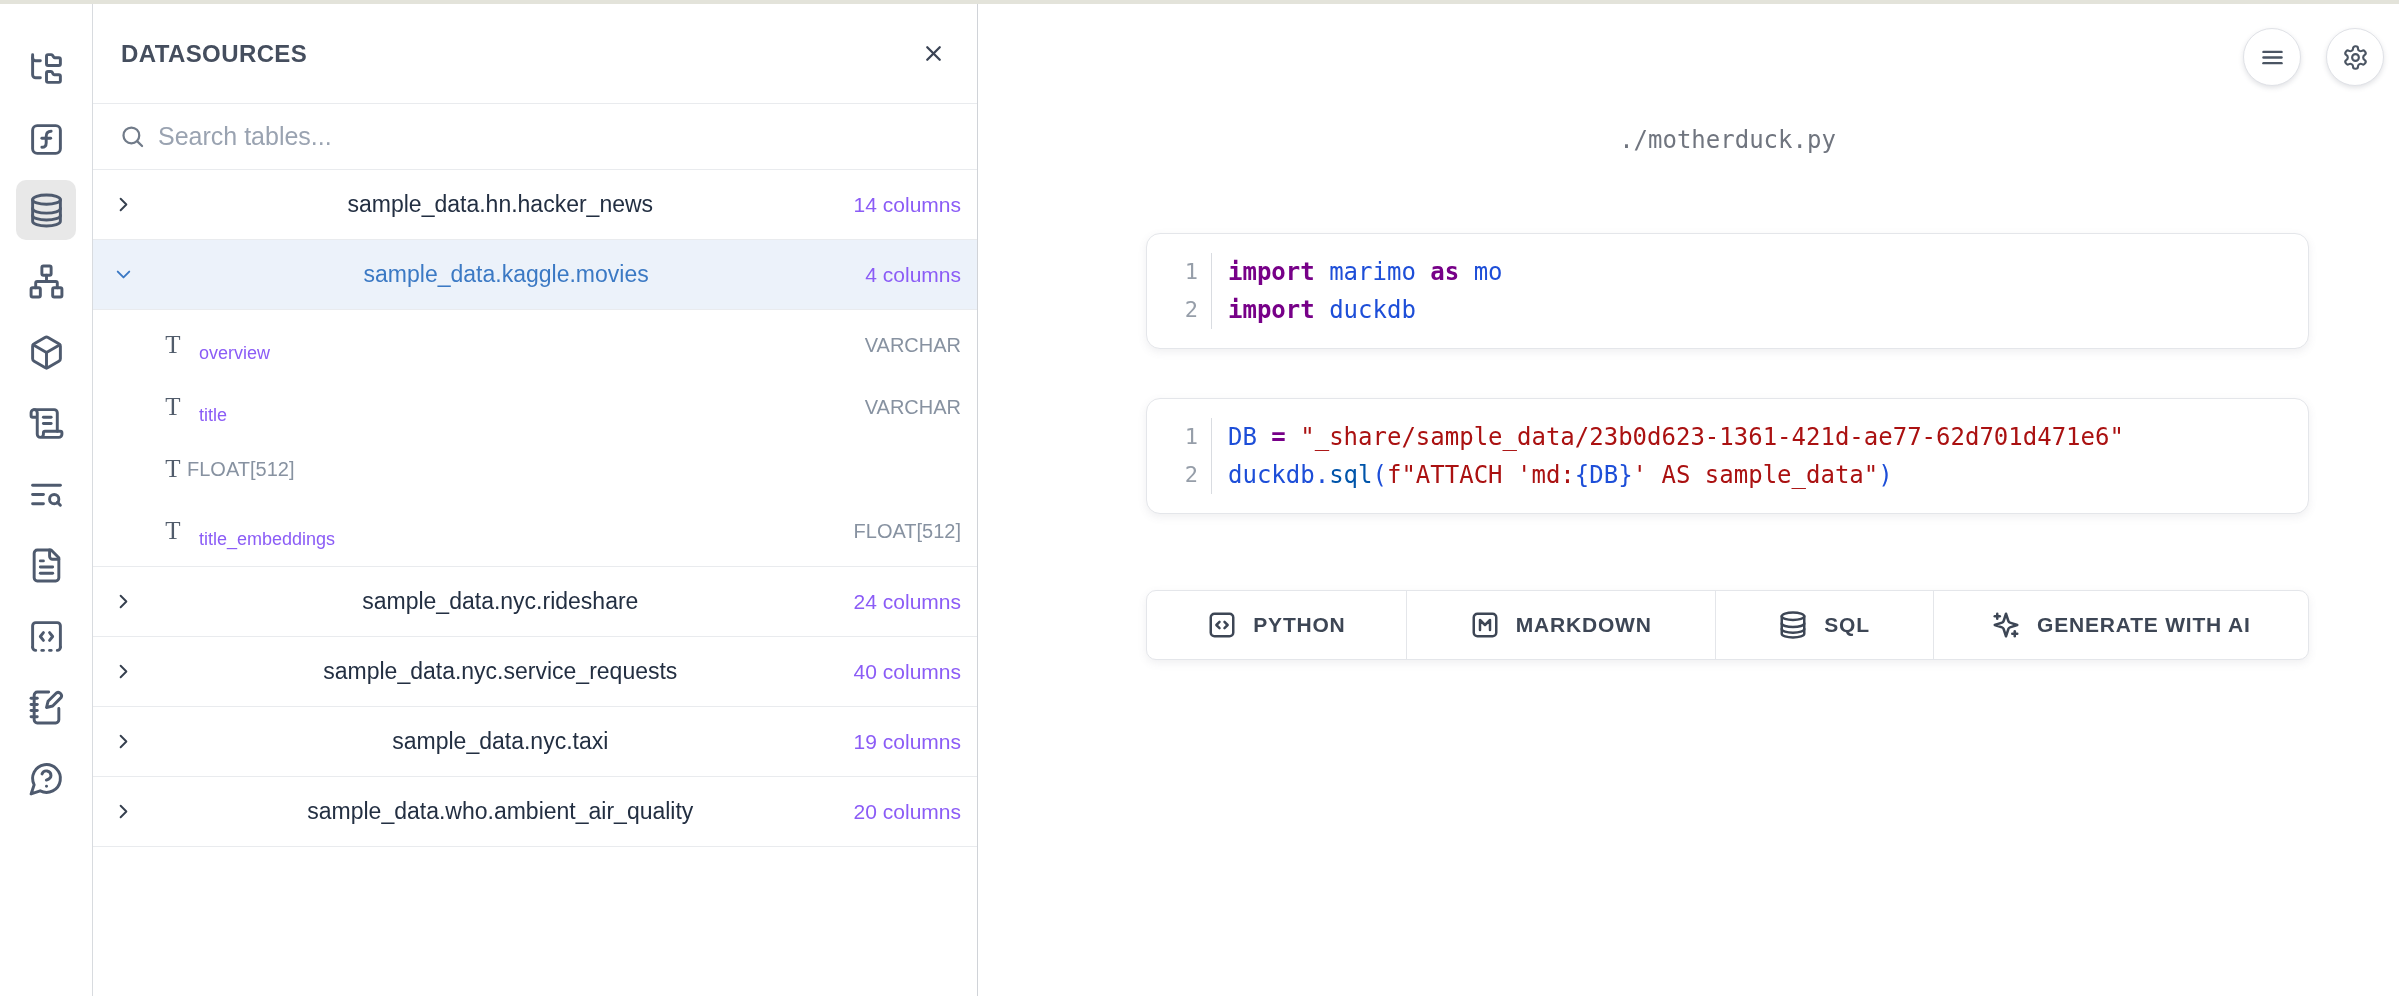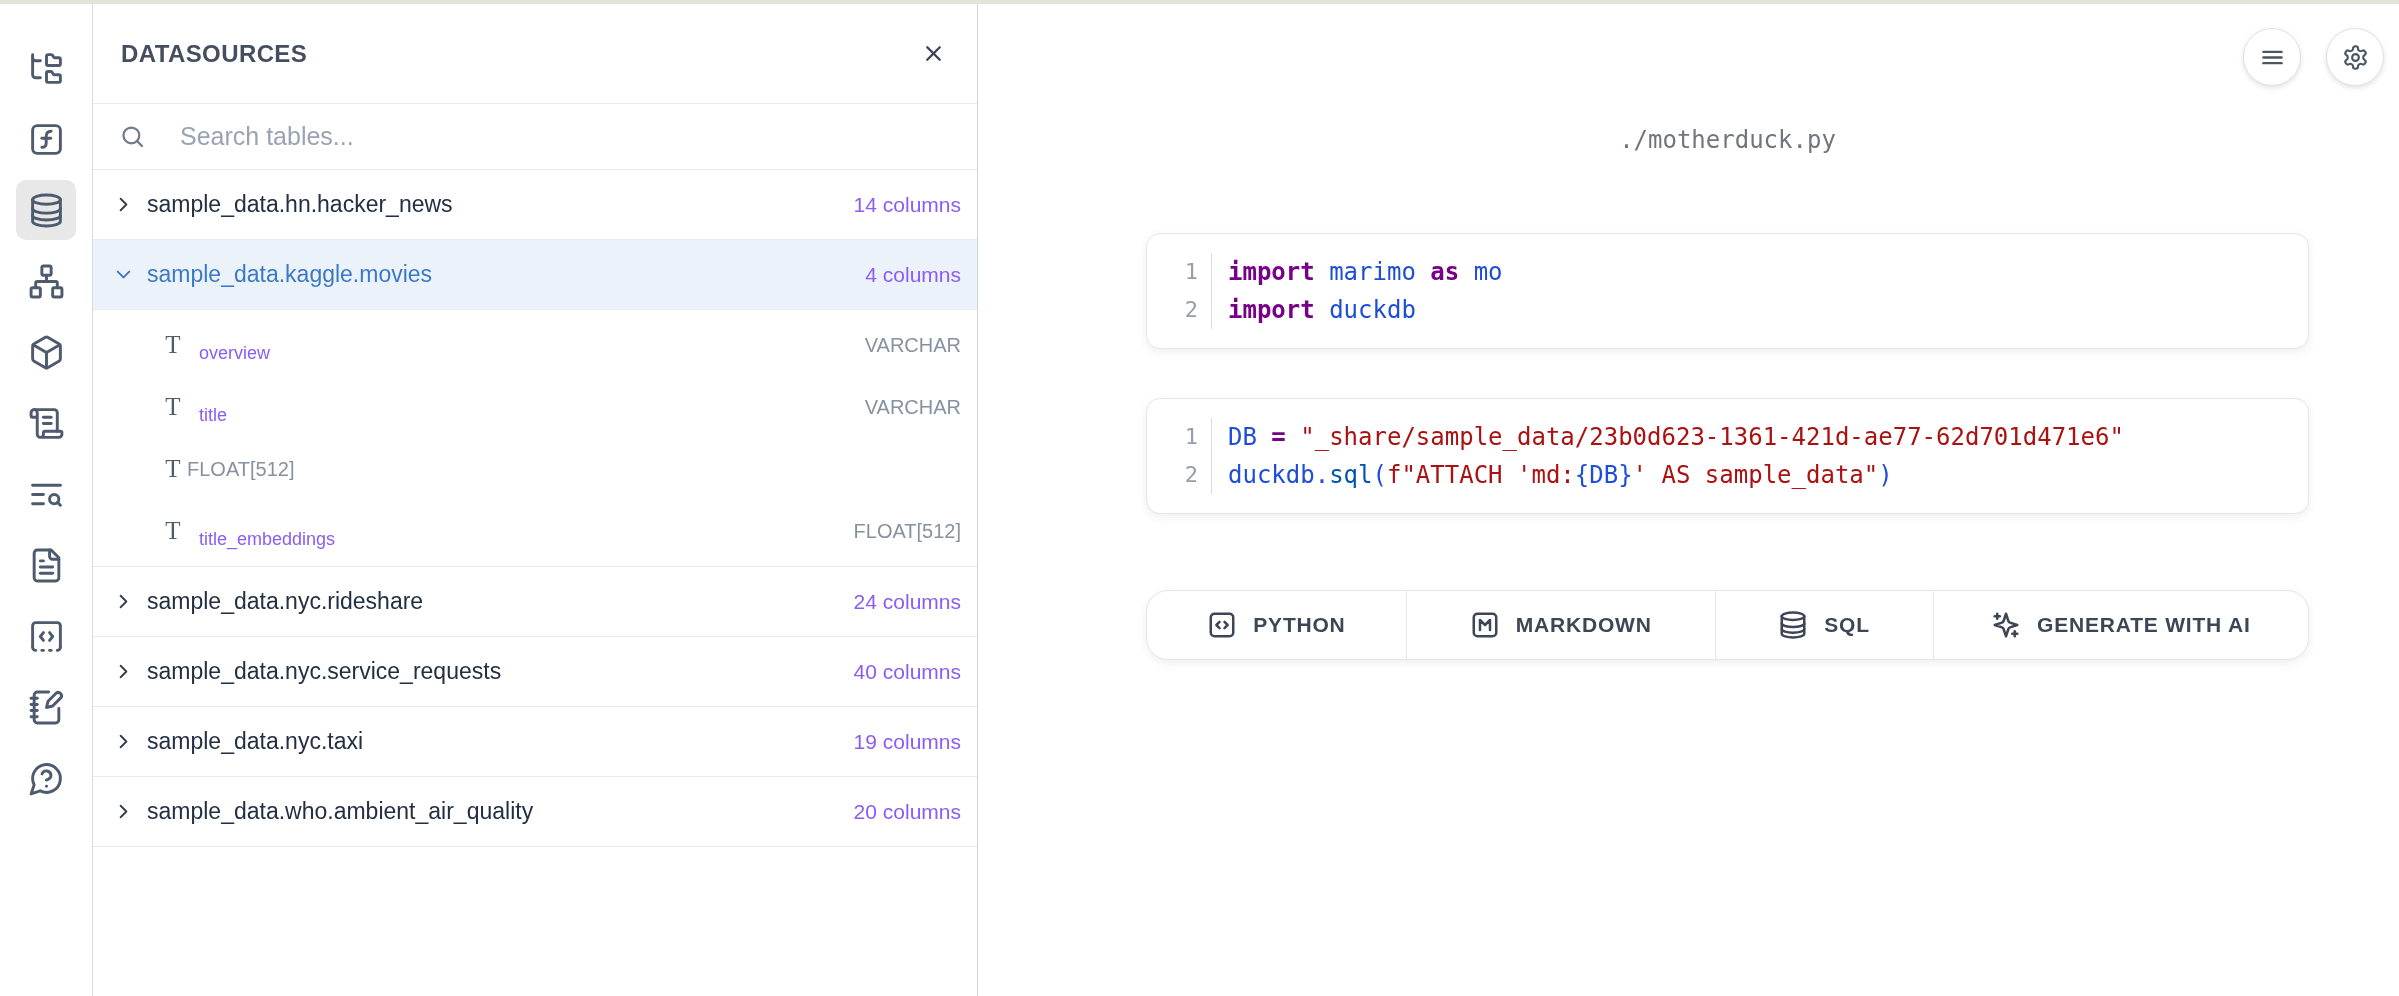--- a/index.html
+++ b/index.html
@@ -25,27 +25,27 @@
   .panel-header { height:100px; display:flex; align-items:center; padding:0 22px 0 28px;
                   border-bottom:1.5px solid #e9ebee; }
   .panel-title { flex:1; font-size:24px; font-weight:700; letter-spacing:.4px; color:#454e5e; }
   .close-btn { width:44px; height:44px; border:none; background:transparent; cursor:pointer;
                display:flex; align-items:center; justify-content:center; color:#3a4354; }
   .close-btn svg { width:25px; height:25px; }
 
   .search-row { height:66px; display:flex; align-items:center; padding:0 20px 0 26px;
                 border-bottom:1.5px solid #e9ebee; color:#717b89; }
   .search-row svg { width:27px; height:27px; flex:none; }
-  .search-input { flex:1; border:none; outline:none; margin-left:34px; font-size:25px;
+  .search-input { flex:1; border:none; outline:none; margin-left:12px; font-size:25px;
                   font-family:"Liberation Sans", sans-serif; color:#0f172a; background:transparent; }
   .search-input::placeholder { color:#9aa3b1; }
 
   .table-list { overflow:hidden; }
   .table-row { display:flex; align-items:center; height:70px; padding:0 16px 0 19px;
-               border-bottom:1.5px solid #e9ebee; cursor:pointer; background:#fff; }
+               border-bottom:1.5px solid #e9ebee; cursor:pointer; background:#fff;text-align:center; }
   .table-row .chev { width:23px; height:23px; flex:none; color:#36404f; display:flex; }
   .table-row .chev svg { width:23px; height:23px; }
   .table-row .tname { flex:1; margin-left:12px; font-size:23px; color:#232f42;
                       white-space:nowrap; overflow:hidden; }
   .table-row .tmeta { font-size:21px; color:#8b5cf6; white-space:nowrap; }
   .table-row.selected { background:#ecf2fa; }
   .table-row.selected .tname, .table-row.selected .chev { color:#3b79c4; }
 
   .columns-group { border-bottom:1.5px solid #e9ebee; padding:4px 0; }
   .column-row { display:flex; align-items:center; height:62px; padding:0 16px 0 66px; cursor:pointer; }
@@ -76,21 +76,21 @@
             text-align:right; font-family:"DejaVu Sans Mono","Liberation Mono",monospace;
             font-size:22px; line-height:38px; color:#969ea9; }
   .codearea { flex:1; padding-left:16px; font-family:"DejaVu Sans Mono","Liberation Mono",monospace;
               font-size:24px; line-height:38px; white-space:pre; cursor:text; }
   .tok-pl  { color:#1d4ed8; }
   .tok-kw  { color:#770088; font-weight:bold; }
   .tok-str { color:#aa1111; }
   .tok-fn  { color:#0055aa; }
 
   .add-bar { display:flex; height:70px; background:#fff; border:1.5px solid #e4e6ea;
-             border-radius:22px; box-shadow:0 3px 8px rgba(100,100,115,.10); overflow:hidden; }
+             border-radius:10px; box-shadow:0 3px 8px rgba(100,100,115,.10); overflow:hidden; }
   .add-btn { border:none; background:transparent; display:flex; align-items:center; justify-content:center;
              gap:16px; color:#3d4655; cursor:pointer; border-right:1.5px solid #e4e6ea; }
   .add-btn:last-child { border-right:none; }
   .add-btn svg { width:30px; height:30px; }
   .add-btn .lbl { font-size:21px; font-weight:700; letter-spacing:.8px; color:#3d4655; }
   .add-btn:nth-child(1){ flex:260 0 0; } .add-btn:nth-child(2){ flex:309 0 0; }
   .add-btn:nth-child(3){ flex:218 0 0; } .add-btn:nth-child(4){ flex:376 0 0; }
 </style>
 </head>
 <body>

